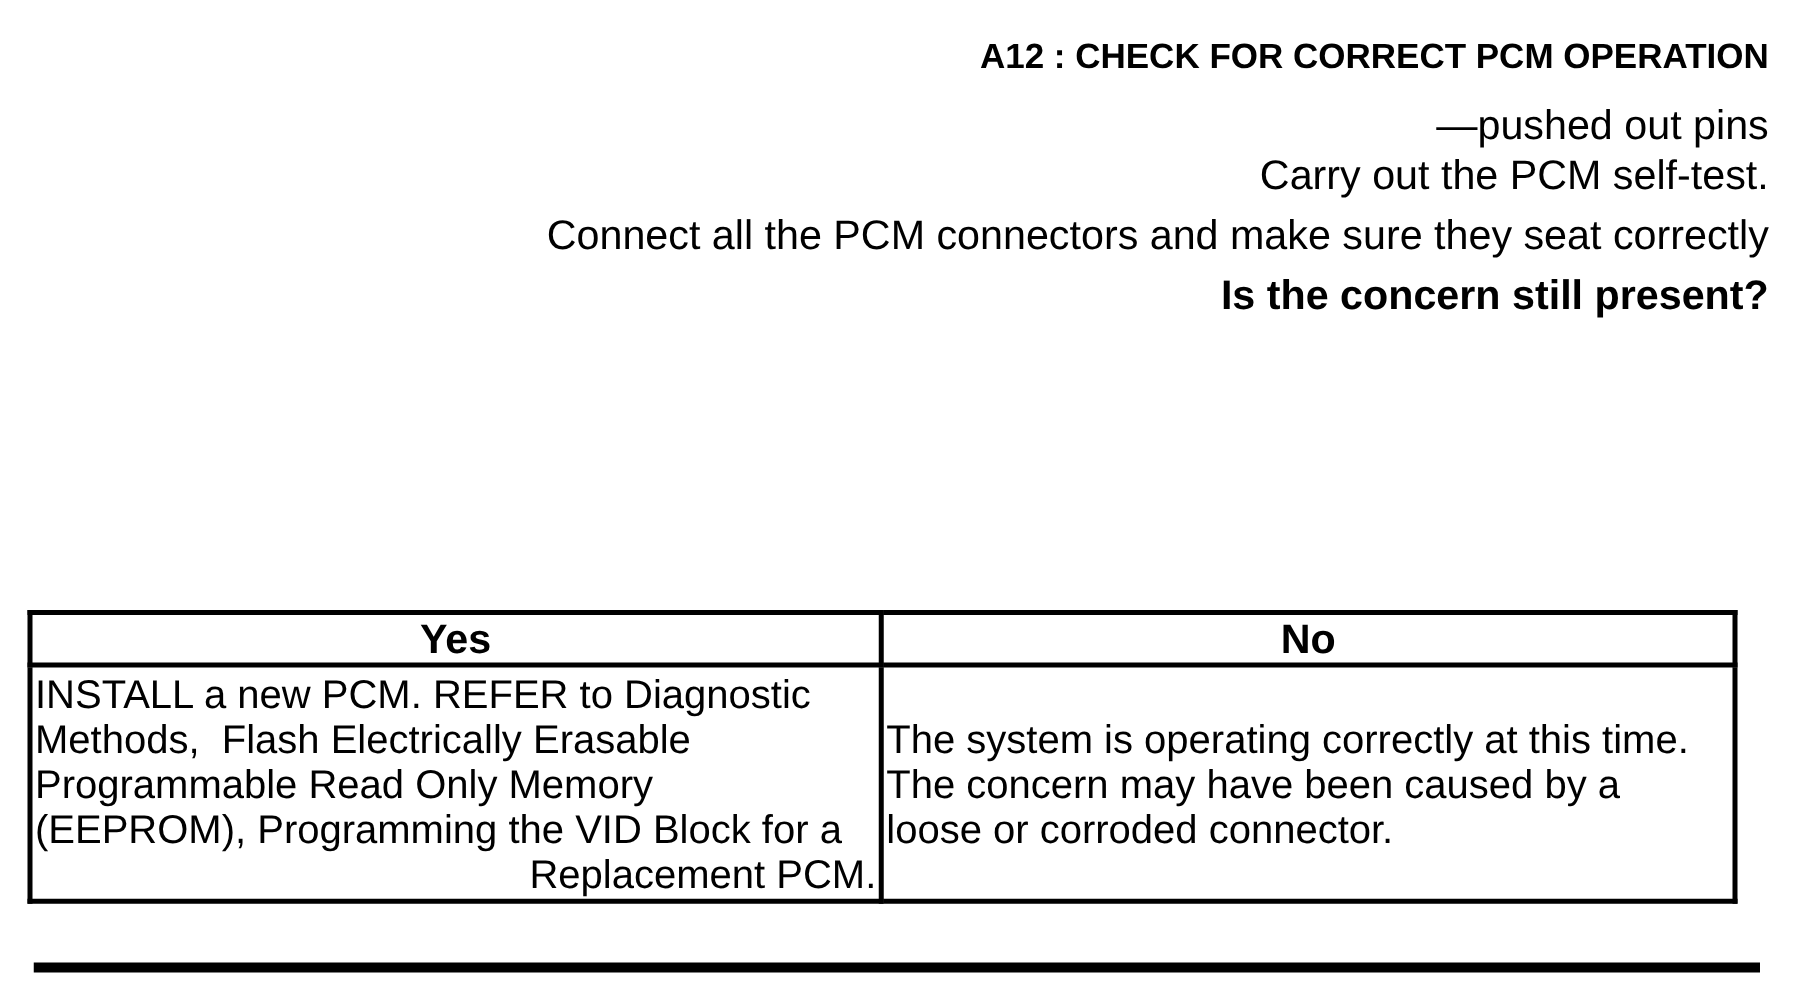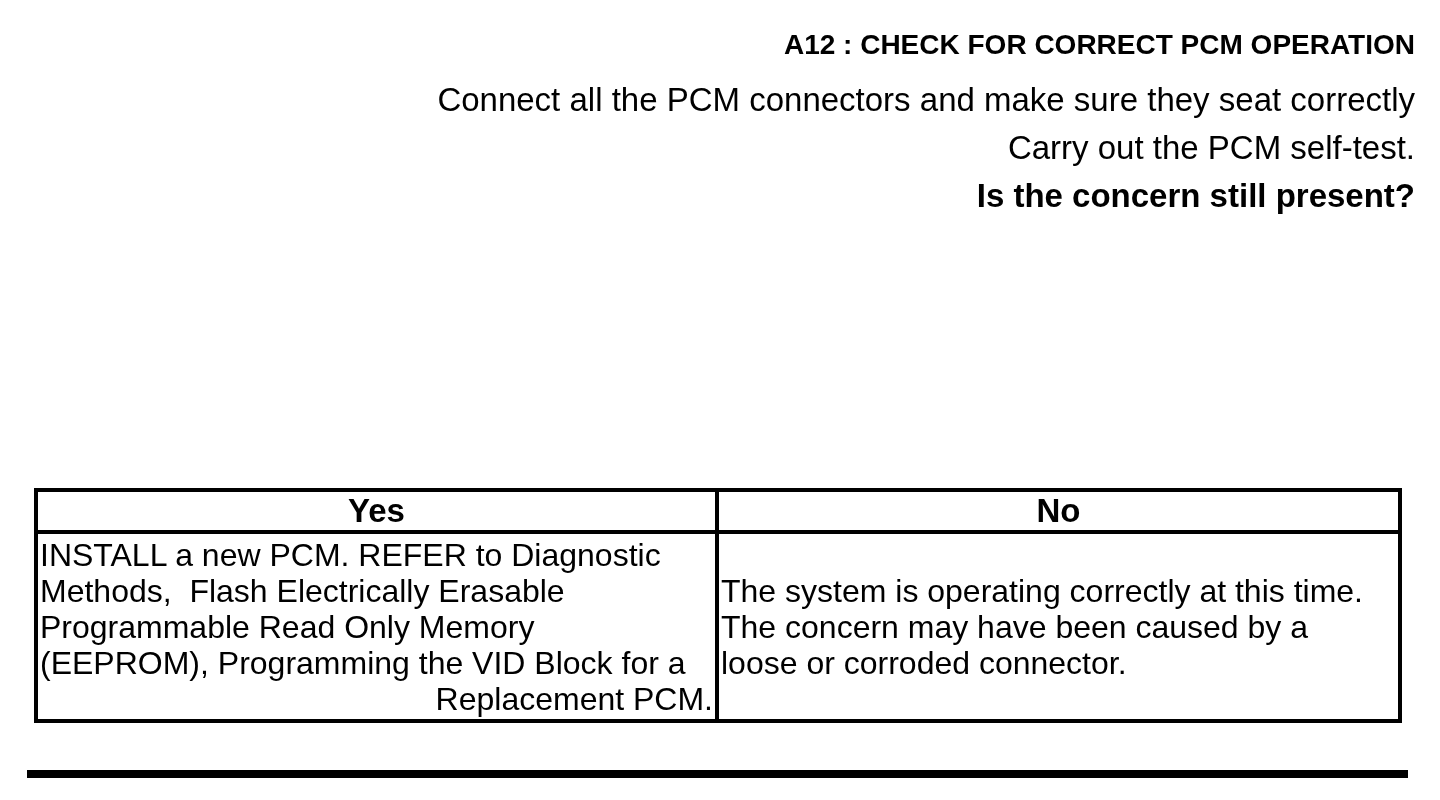--- a/index.html
+++ b/index.html
@@ -48,21 +48,21 @@
   .question {
     font-size: 33px;
     line-height: 40px;
     font-weight: bold;
     margin: 0;
     white-space: nowrap;
   }
 
   .results {
     position: absolute;
-    left: 34px;
+    left: 22px;
     top: 488px;
     width: 1364px;
     border-collapse: collapse;
     table-layout: fixed;
     padding-left: 28px;
   }
   .results th, .results td {
     border: 4px solid #000000;
     padding: 0 2px;
     overflow: hidden;
@@ -94,25 +94,26 @@
   }
 </style>
 </head>
 <body>
 
 <div class="doc">
   <h1 class="heading">A12 : CHECK FOR CORRECT PCM OPERATION</h1>
 
 
 
+  <p class="sub">—pushed out pins</p>
 
 
+  <p class="step">Carry out the PCM self-test.</p>
+
   <p class="step">Connect all the PCM connectors and make sure they seat correctly</p>
-
-  <p class="step">Carry out the PCM self-test.</p>
 
 
   <p class="question">Is the concern still present?</p>
 </div>
 
 <table class="results">
   <colgroup>
     <col style="width: 681px;">
     <col style="width: 683px;">
   </colgroup>

